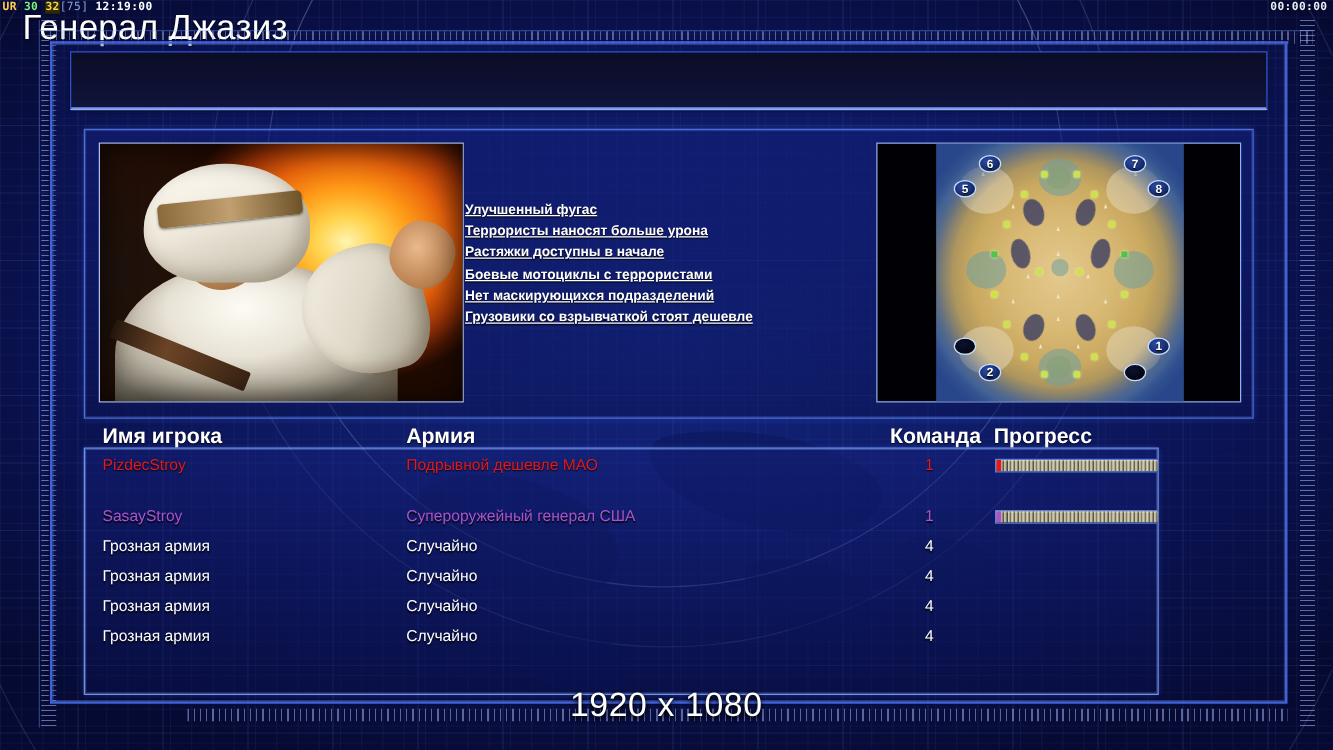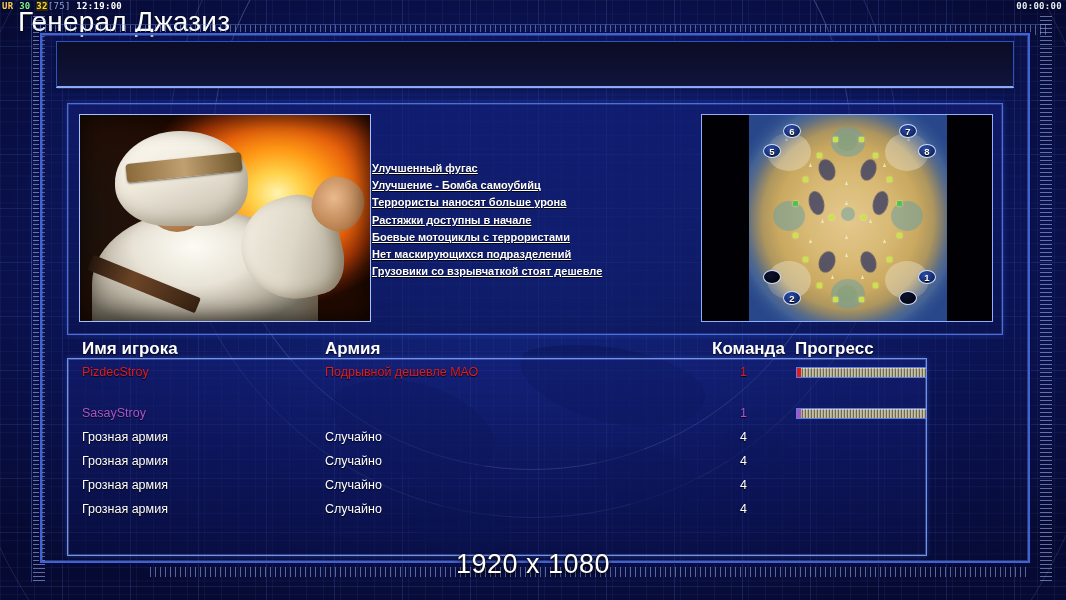--- a/index.html
+++ b/index.html
@@ -324,21 +324,20 @@
     <div class="hand"></div>
     <div class="head"></div>
     <div class="keffiyeh"></div>
     <div class="cord"></div>
     <div class="rifle"></div>
     <div class="vig"></div>
   </div>
 
   <div id="desc">
     <div>Улучшенный фугас</div>
-    <div>Улучшение - Бомба самоубийц</div>
     <div>Террористы наносят больше урона</div>
     <div>Растяжки доступны в начале</div>
     <div>Боевые мотоциклы с террористами</div>
     <div>Нет маскирующихся подразделений</div>
     <div>Грузовики со взрывчаткой стоят дешевле</div>
   </div>
 
   <div id="minimap-frame">
     <div id="minimap">
 
@@ -424,20 +423,21 @@
         <div class="cell c-name" style="color: rgb(224, 27, 27);">PizdecStroy</div>
         <div class="cell c-army" style="color: rgb(224, 27, 27);">Подрывной дешевле МАО</div>
         <div class="cell c-team" style="color: rgb(224, 27, 27);">1</div>
         <div class="bar">
           <div class="fill" style="width: 100%;"></div>
           <div class="cap" style="background: rgb(224, 27, 27);"></div>
         </div>
       </div>
       <div class="prow" style="margin-top: 17px;">
         <div class="cell c-name" style="color: rgb(168, 85, 200);">SasayStroy</div>
+        <div class="cell c-army" style="color: rgb(168, 85, 200);">Супероружейный генерал США</div>
         <div class="cell c-team" style="color: rgb(168, 85, 200);">1</div>
         <div class="bar">
           <div class="fill" style="width: 100%;"></div>
           <div class="cap" style="background: rgb(168, 85, 200);"></div>
         </div>
       </div>
       <div class="prow" style="margin-top: 0px;">
         <div class="cell c-name" style="color: rgb(255, 255, 255);">Грозная армия</div>
         <div class="cell c-army" style="color: rgb(255, 255, 255);">Случайно</div>
         <div class="cell c-team" style="color: rgb(255, 255, 255);">4</div>

